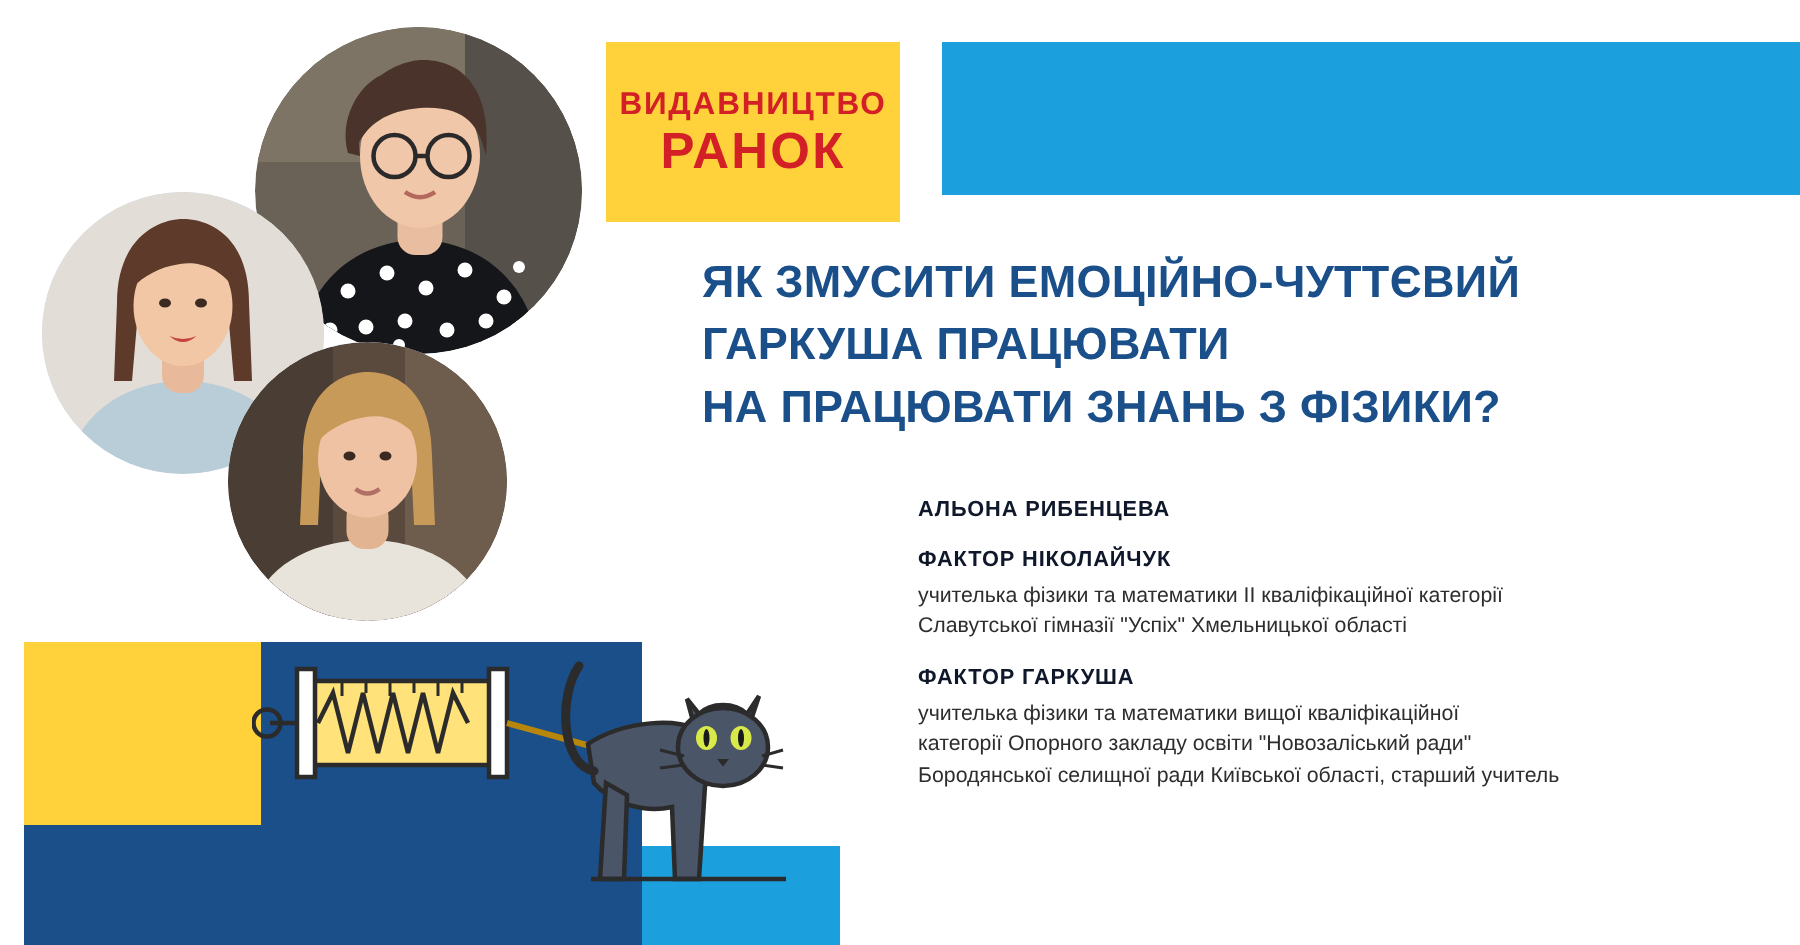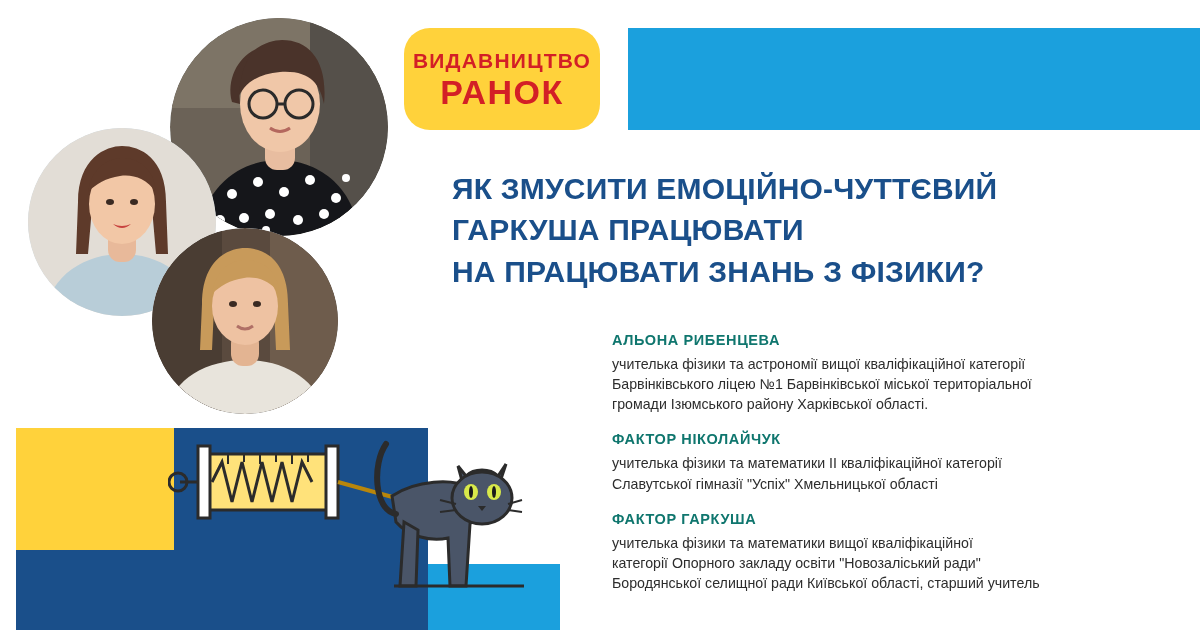--- a/index.html
+++ b/index.html
@@ -31,28 +31,27 @@
     width: 572px;
     height: 102px;
     background: #1ba0dd;
   }
 
   .logo-box {
     position: absolute;
     left: 404px;
     top: 28px;
     width: 196px;
-    height: 102px;
+    height: 120px;
     background: #ffd23b;
     display: flex;
     flex-direction: column;
     align-items: center;
     justify-content: center;
     line-height: 1;
-    border-radius: 26px;
   }
   .logo-top {
     color: #d31f26;
     font-size: 21px;
     font-weight: bold;
     letter-spacing: 1.2px;
     margin-bottom: 4px;
   }
   .logo-bottom {
     color: #d31f26;
@@ -104,21 +103,21 @@
   }
   .photo-1 { left: 28px;  top: 128px; width: 188px; height: 188px; }
   .photo-2 { left: 170px; top: 18px;  width: 218px; height: 218px; }
   .photo-3 { left: 152px; top: 228px; width: 186px; height: 186px; }
 
   .photo svg { display: block; width: 100%; height: 100%; }
 
   
   .headline {
     position: absolute;
-    left: 452px;
+    left: 468px;
     top: 168px;
     width: 720px;
     color: #1a4f8a;
     font-size: 30px;
     font-weight: bold;
     line-height: 1.38;
     letter-spacing: 0.2px;
   }
   .headline div { white-space: nowrap; }
 
@@ -126,21 +125,21 @@
   .authors {
     position: absolute;
     left: 612px;
     top: 332px;
     width: 576px;
   }
   .author {
     margin-bottom: 17px;
   }
   .author-name {
-    color: #0f766e;
+    color: #0f172a;
     font-size: 14.5px;
     font-weight: bold;
     letter-spacing: 0.6px;
     margin-bottom: 6px;
   }
   .author-desc {
     color: #2d2d2d;
     font-size: 14.2px;
     line-height: 1.42;
   }
@@ -326,25 +325,20 @@
   <div class="headline">
     <div>ЯК ЗМУСИТИ ЕМОЦІЙНО-ЧУТТЄВИЙ</div>
     <div>ГАРКУША ПРАЦЮВАТИ</div>
     <div>НА ПРАЦЮВАТИ ЗНАНЬ З ФІЗИКИ?</div>
   </div>
 
   <div class="authors">
 
     <div class="author">
       <div class="author-name">АЛЬОНА РИБЕНЦЕВА</div>
-      <div class="author-desc">
-        <div>учителька фізики та астрономії вищої кваліфікаційної категорії</div>
-        <div>Барвінківського ліцею №1 Барвінківської міської територіальної</div>
-        <div>громади Ізюмського району Харківської області.</div>
-      </div>
     </div>
 
     <div class="author">
       <div class="author-name">ФАКТОР НІКОЛАЙЧУК</div>
       <div class="author-desc">
         <div>учителька фізики та математики ІІ кваліфікаційної категорії</div>
         <div>Славутської гімназії "Успіх"  Хмельницької області</div>
       </div>
     </div>
 

